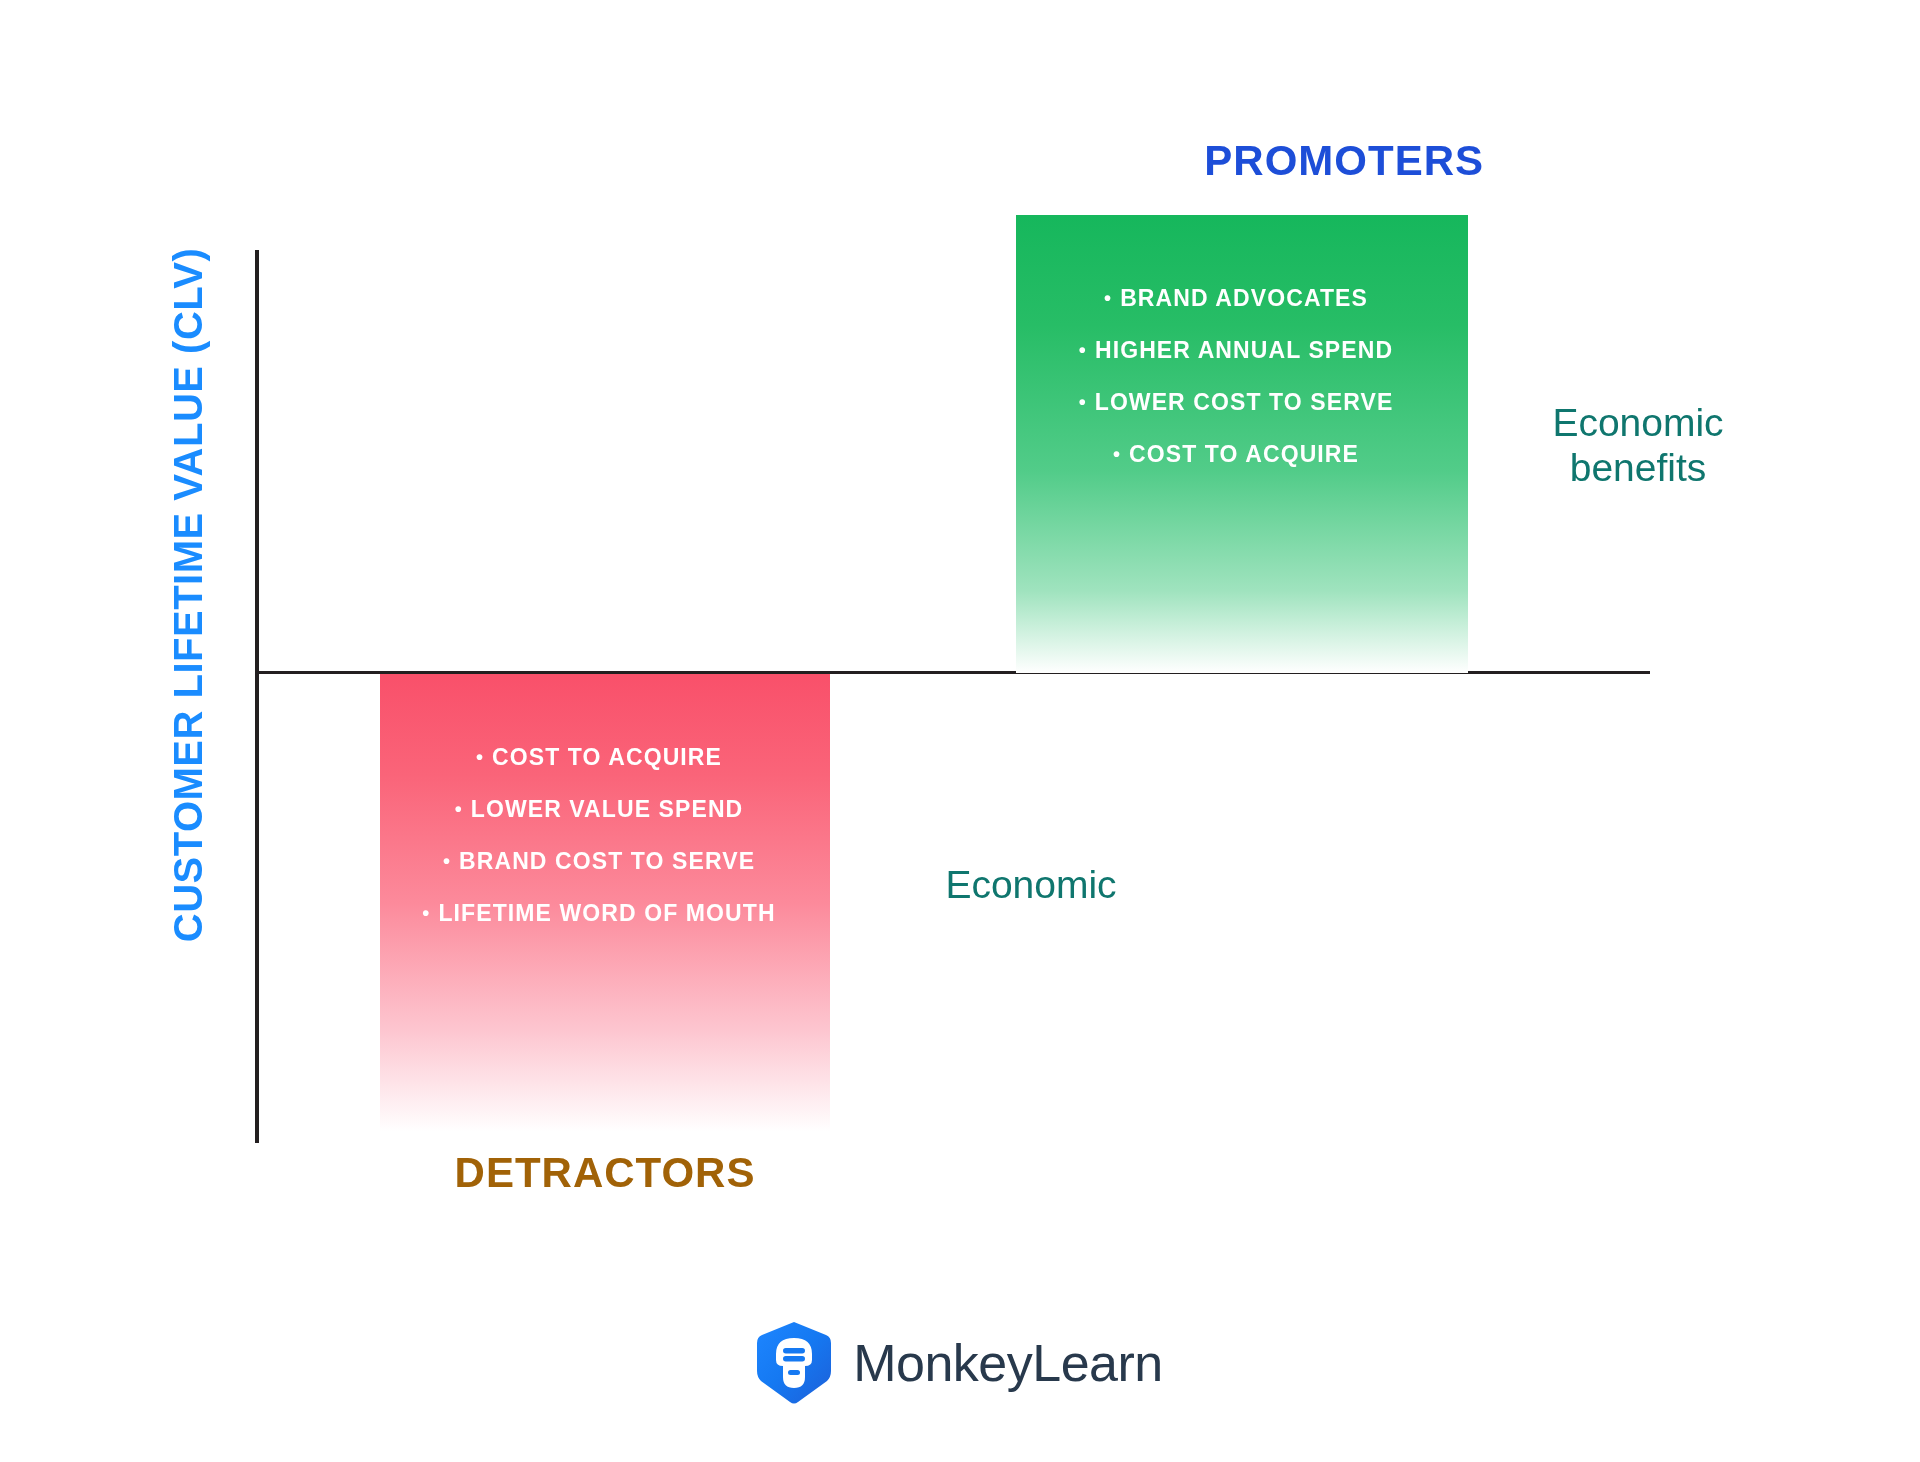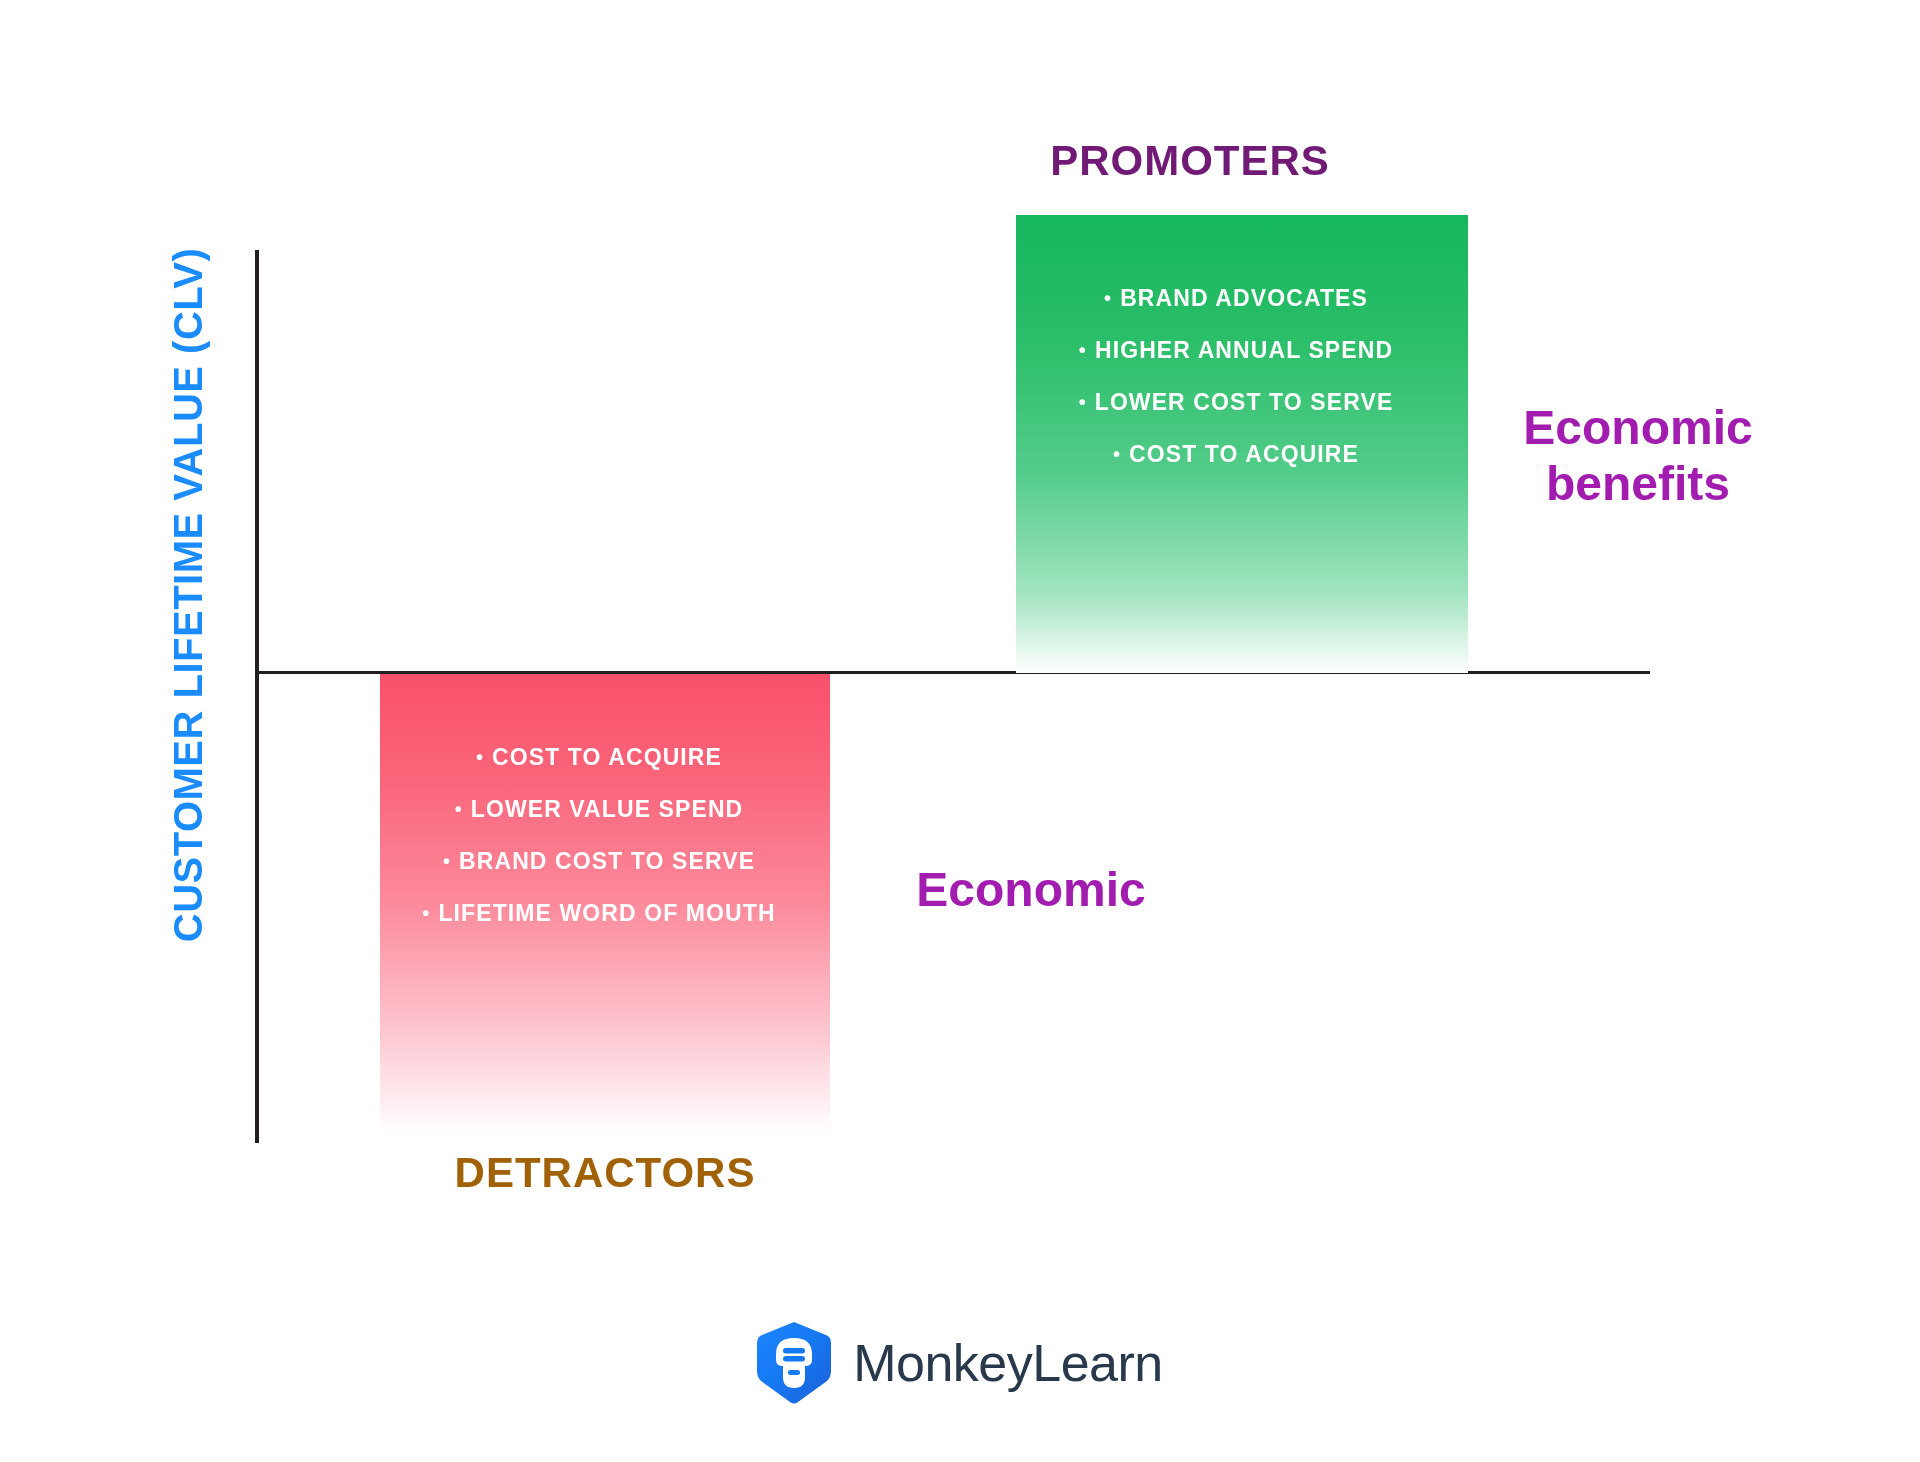--- a/index.html
+++ b/index.html
@@ -107,40 +107,40 @@
   
   .cat-heading {
     position: absolute;
     font-size: 42px;
     font-weight: 700;
     letter-spacing: 1px;
     line-height: 1;
     white-space: nowrap;
   }
   .cat-heading.promoters-title {
-    left: 964px;
+    left: 1032px;
     width: 452px;
     top: 140px;
-    text-align: center;
-    color: #701a75;
+    text-align: right;
+    color: #1d4ed8;
   }
   .cat-heading.detractors-title {
     left: 380px;
     width: 450px;
     top: 1152px;
     text-align: center;
     color: #a16207;
   }
 
   
   .annotation {
     position: absolute;
-    color: #a21caf;
-    font-size: 48px;
-    font-weight: 700;
+    color: #0f766e;
+    font-size: 39px;
+    font-weight: 400;
     line-height: 1.16;
     text-align: center;
   }
   .annotation.benefits {
     left: 1478px;
     top: 400px;
     width: 320px;
   }
   .annotation.disadvantages {
     left: 826px;

